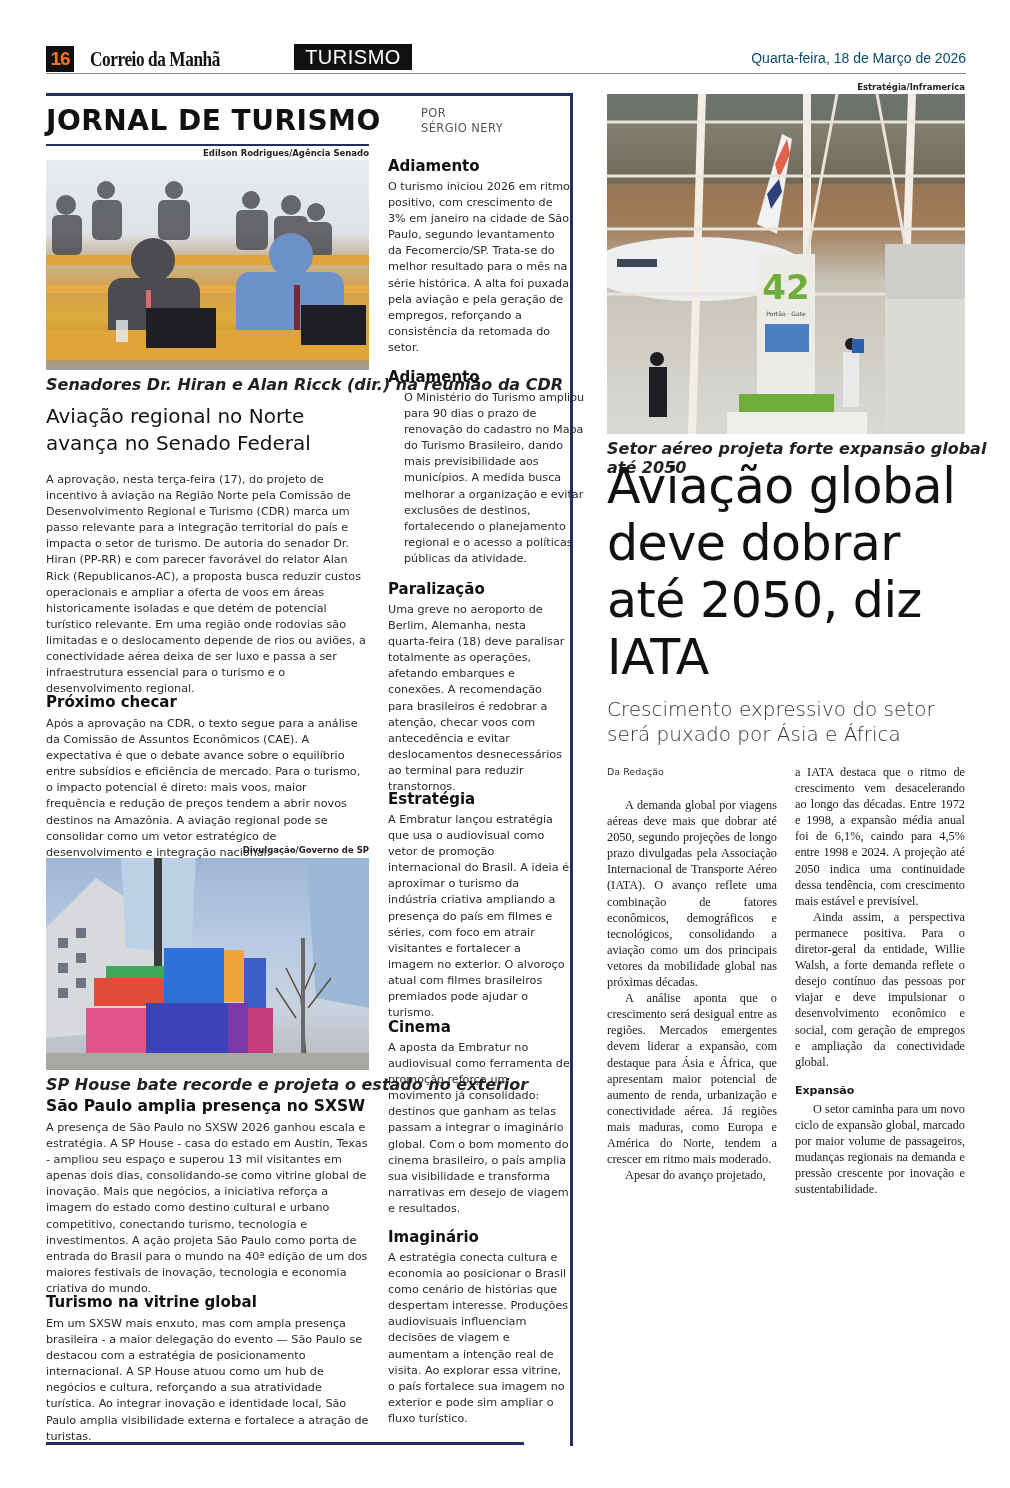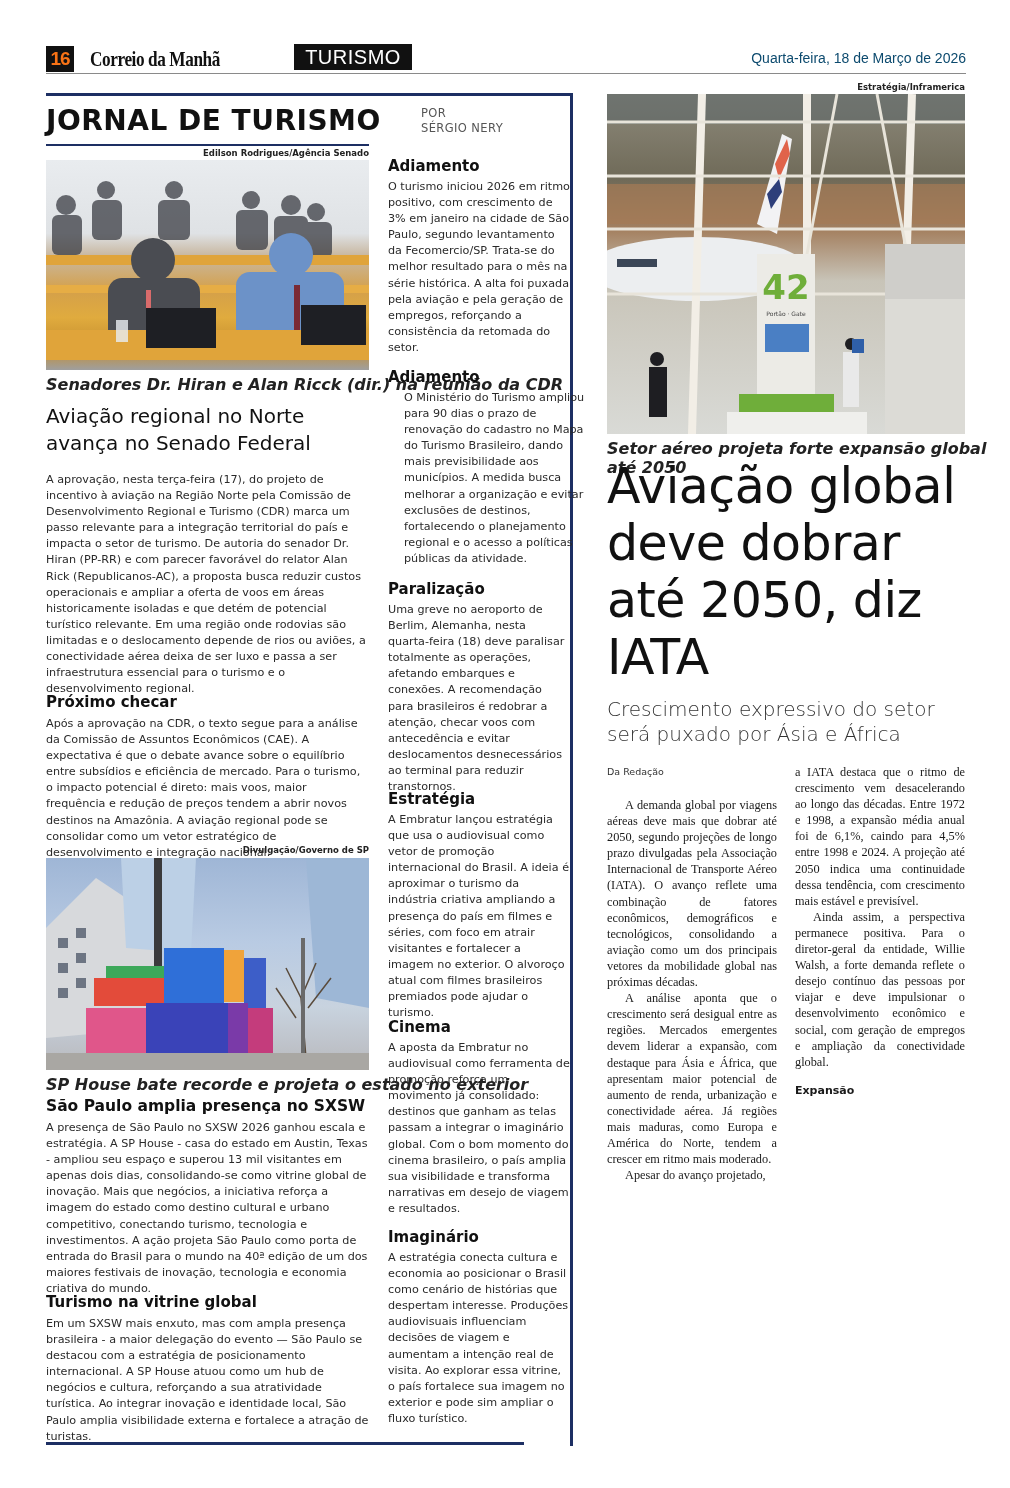--- a/index.html
+++ b/index.html
@@ -208,13 +208,14 @@
 <div class="serif-col" style="left:607px; top:797px; width:170px;">
   <p>A demanda global por viagens aéreas deve mais que dobrar até 2050, segundo projeções de longo prazo divulgadas pela Associação Internacional de Transporte Aéreo (IATA). O avanço reflete uma combinação de fatores econômicos, demográficos e tecnológicos, consolidando a aviação como um dos principais vetores da mobilidade global nas próximas décadas.</p>
   <p>A análise aponta que o crescimento será desigual entre as regiões. Mercados emergentes devem liderar a expansão, com destaque para Ásia e África, que apresentam maior potencial de aumento de renda, urbanização e conectividade aérea. Já regiões mais maduras, como Europa e América do Norte, tendem a crescer em ritmo mais moderado.</p>
   <p>Apesar do avanço projetado,</p>
 </div>
 
 <div class="serif-col" style="left:795px; top:764px; width:170px;">
   <p class="noind">a IATA destaca que o ritmo de crescimento vem desacelerando ao longo das décadas. Entre 1972 e 1998, a expansão média anual foi de 6,1%, caindo para 4,5% entre 1998 e 2024. A projeção até 2050 indica uma continuidade dessa tendência, com crescimento mais estável e previsível.</p>
   <p>Ainda assim, a perspectiva permanece positiva. Para o diretor-geral da entidade, Willie Walsh, a forte demanda reflete o desejo contínuo das pessoas por viajar e deve impulsionar o desenvolvimento econômico e social, com geração de empregos e ampliação da conectividade global.</p>
   <p class="serif-sub">Expansão</p>
+  <p>O setor caminha para um novo ciclo de expansão global, marcado por maior volume de passageiros, mudanças regionais na demanda e pressão crescente por inovação e sustentabilidade.</p>
 </div>
 
 </body></html>

